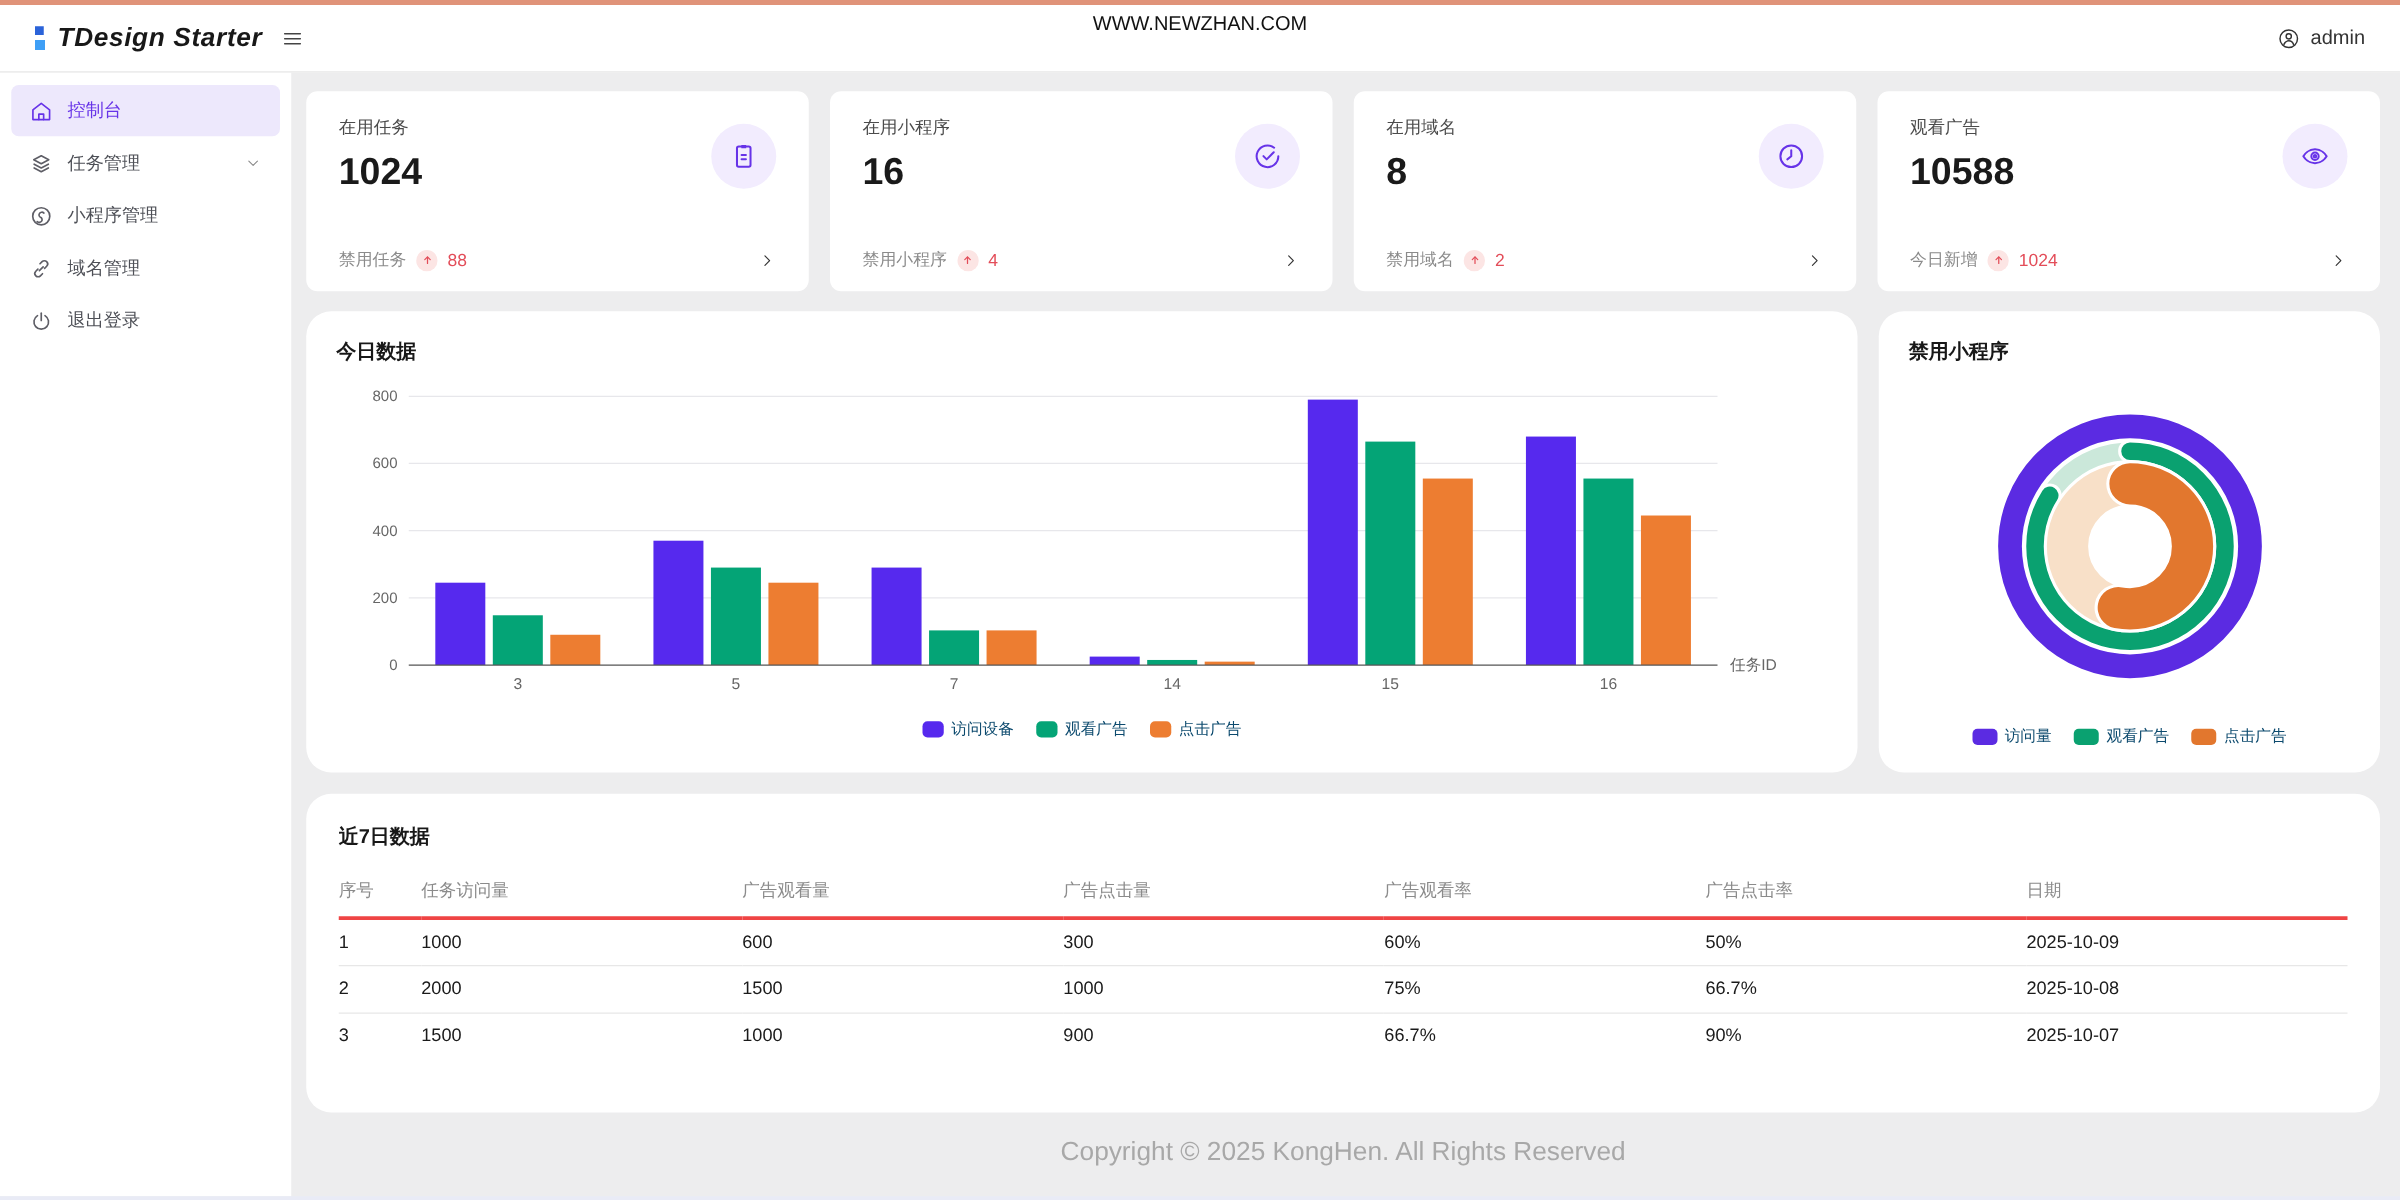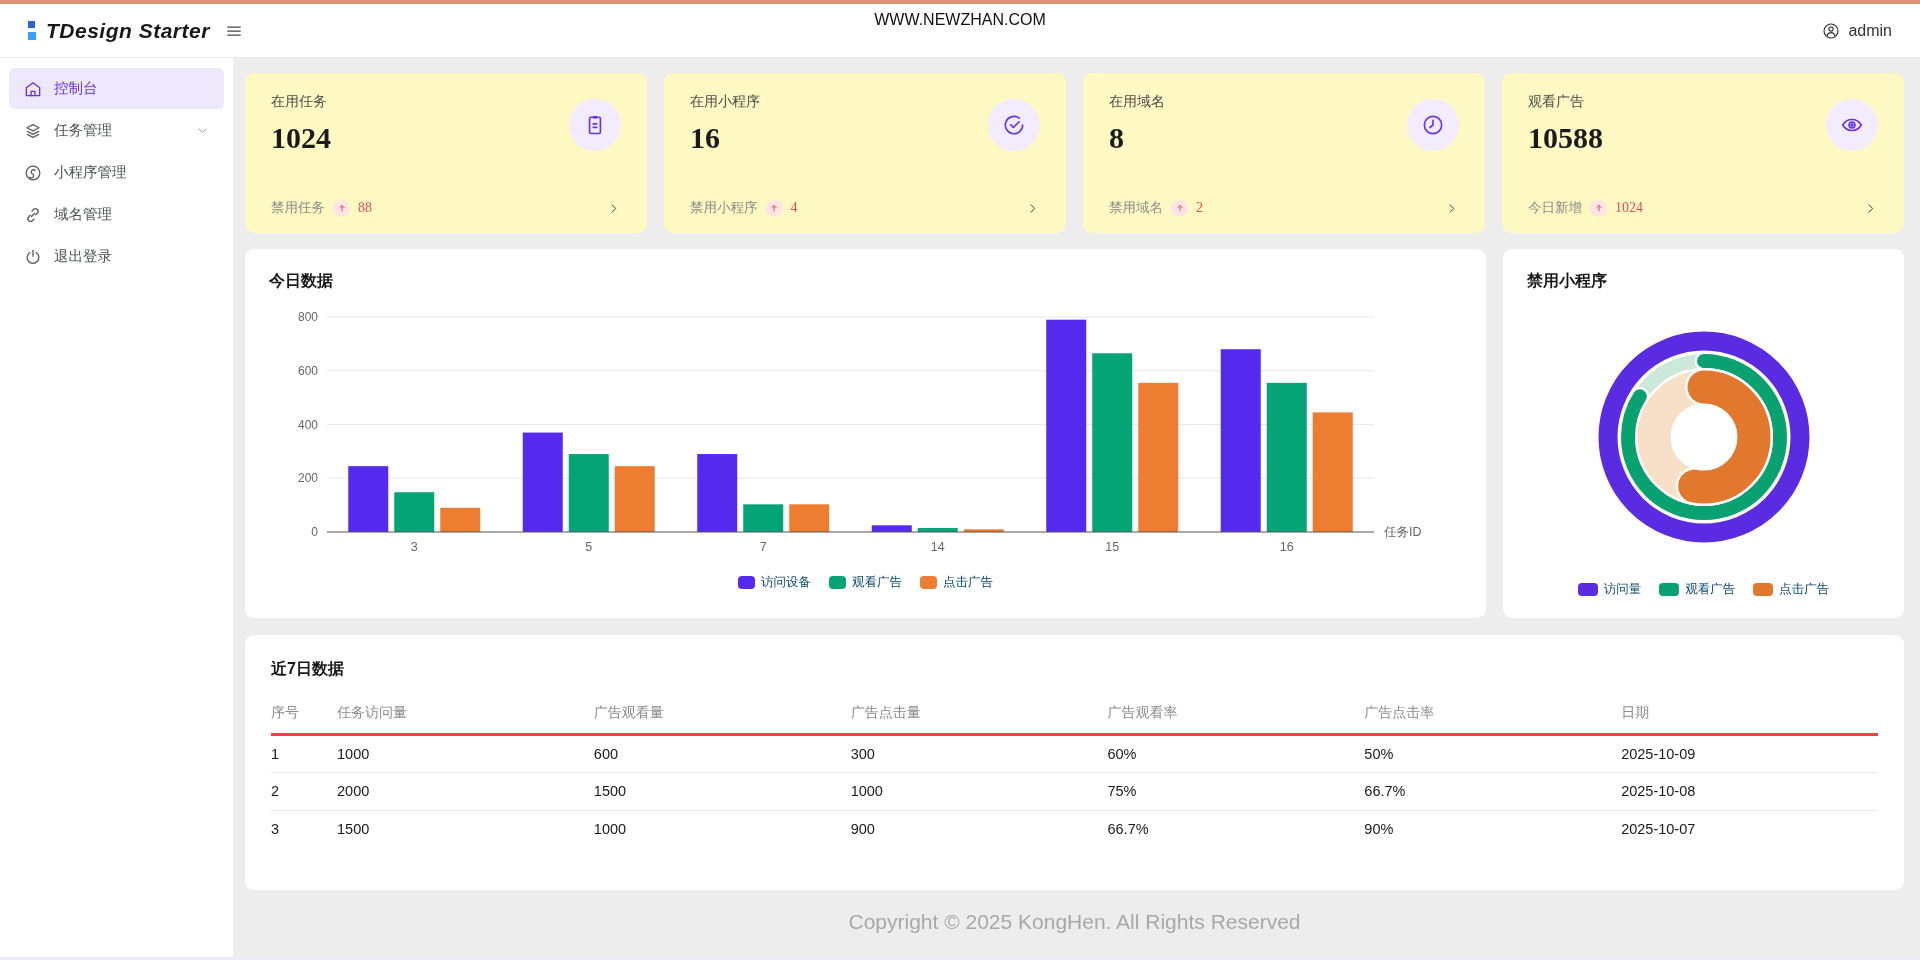--- a/index.html
+++ b/index.html
@@ -27,31 +27,31 @@
   .side-item { height:41px; display:flex; align-items:center; gap:11px; padding:0 14px; border-radius:6px; color:#4E5057; font-size:14.5px; cursor:pointer; margin-bottom:1px; position:relative; }
   .side-item .s-ico { display:flex; align-items:center; color:#5E5E66; }
   .side-item.active { background:#EDE8FC; color:#6733E8; }
   .side-item.active .s-ico { color:#6733E8; }
   .side-item .chev { margin-left:auto; color:#8a8a8a; display:flex; align-items:center; }
 
   
   .content { flex:1; padding:15px 16px 0 12px; overflow:hidden; display:flex; flex-direction:column; }
 
   .cards-row { display:grid; grid-template-columns:repeat(4,1fr); gap:17px; flex:0 0 auto; }
-  .stat-card { background:#fef9c3; border-radius:9px; height:160px; padding:20px 26px 18px; position:relative;font-family:Liberation Serif, serif; }
+  .stat-card { background:#ffffff; border-radius:9px; height:160px; padding:20px 26px 18px; position:relative; }
   .stat-title { font-size:14px; color:#4B4B4B; }
   .stat-value { font-size:30px; font-weight:600; color:#1A1A1A; margin-top:10px; }
   .stat-icon { position:absolute; top:26px; right:26px; width:52px; height:52px; border-radius:50%; background:#F2ECFE; color:#6733E8; display:flex; align-items:center; justify-content:center; }
   .stat-foot { position:absolute; left:26px; right:26px; bottom:16px; display:flex; align-items:center; gap:8px; font-size:13.5px; color:#8B8B8B; }
   .badge-up { width:17px; height:17px; border-radius:50%; background:#FCE5E4; color:#E34D59; display:flex; align-items:center; justify-content:center; }
   .stat-sub-val { color:#E34D59; font-size:14px; }
   .stat-foot .chev-r { margin-left:auto; color:#333; cursor:pointer; display:flex; }
 
   .charts-row { display:flex; gap:17px; margin-top:16px; flex:0 0 auto; }
-  .card { background:#fff; border-radius:9px; }
+  .card { background:#fff; border-radius:20px; }
   .bar-card { flex:1; height:369px; padding:22px 24px 0; }
   .pie-card { width:401px; height:369px; padding:22px 24px 0; display:flex; flex-direction:column; }
   .card-title { font-size:16px; font-weight:bold; color:#181818; }
 
   .legend-row { display:flex; justify-content:center; gap:18px; align-items:center; }
   .legend-item { display:flex; align-items:center; gap:6px; font-size:12.5px; color:#0c4a6e; cursor:pointer; }
   .legend-chip { width:17px; height:13px; border-radius:4px; }
 
   .pie-body { flex:1; display:flex; align-items:center; justify-content:center; }
   .pie-legend { padding-bottom:20px; }

